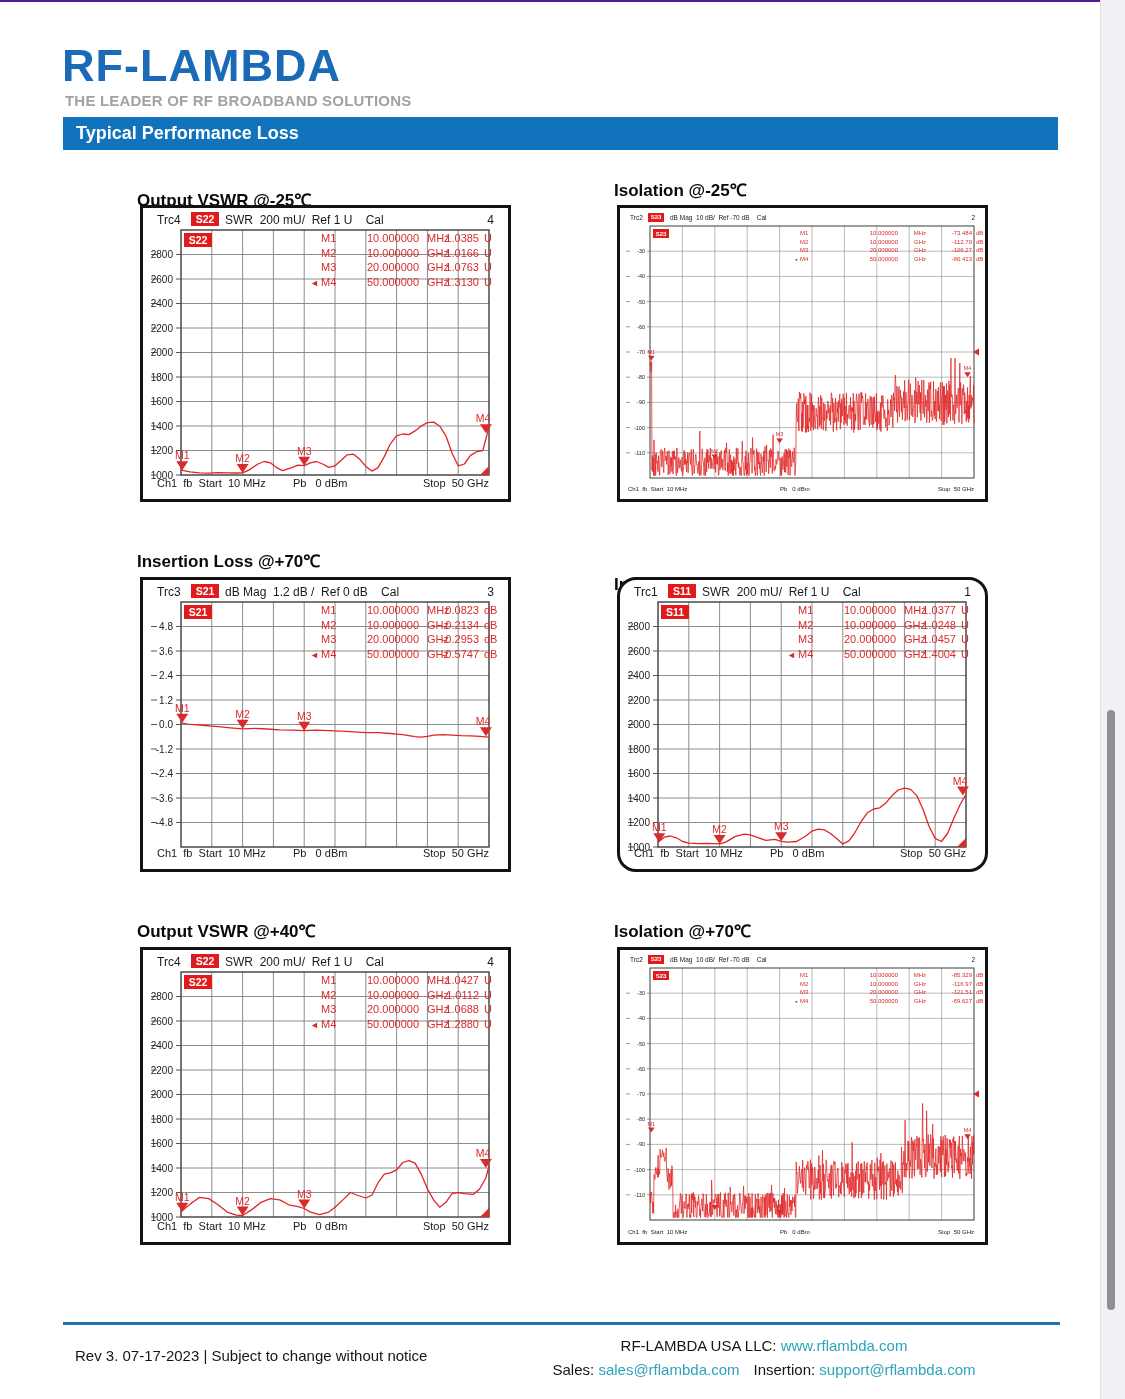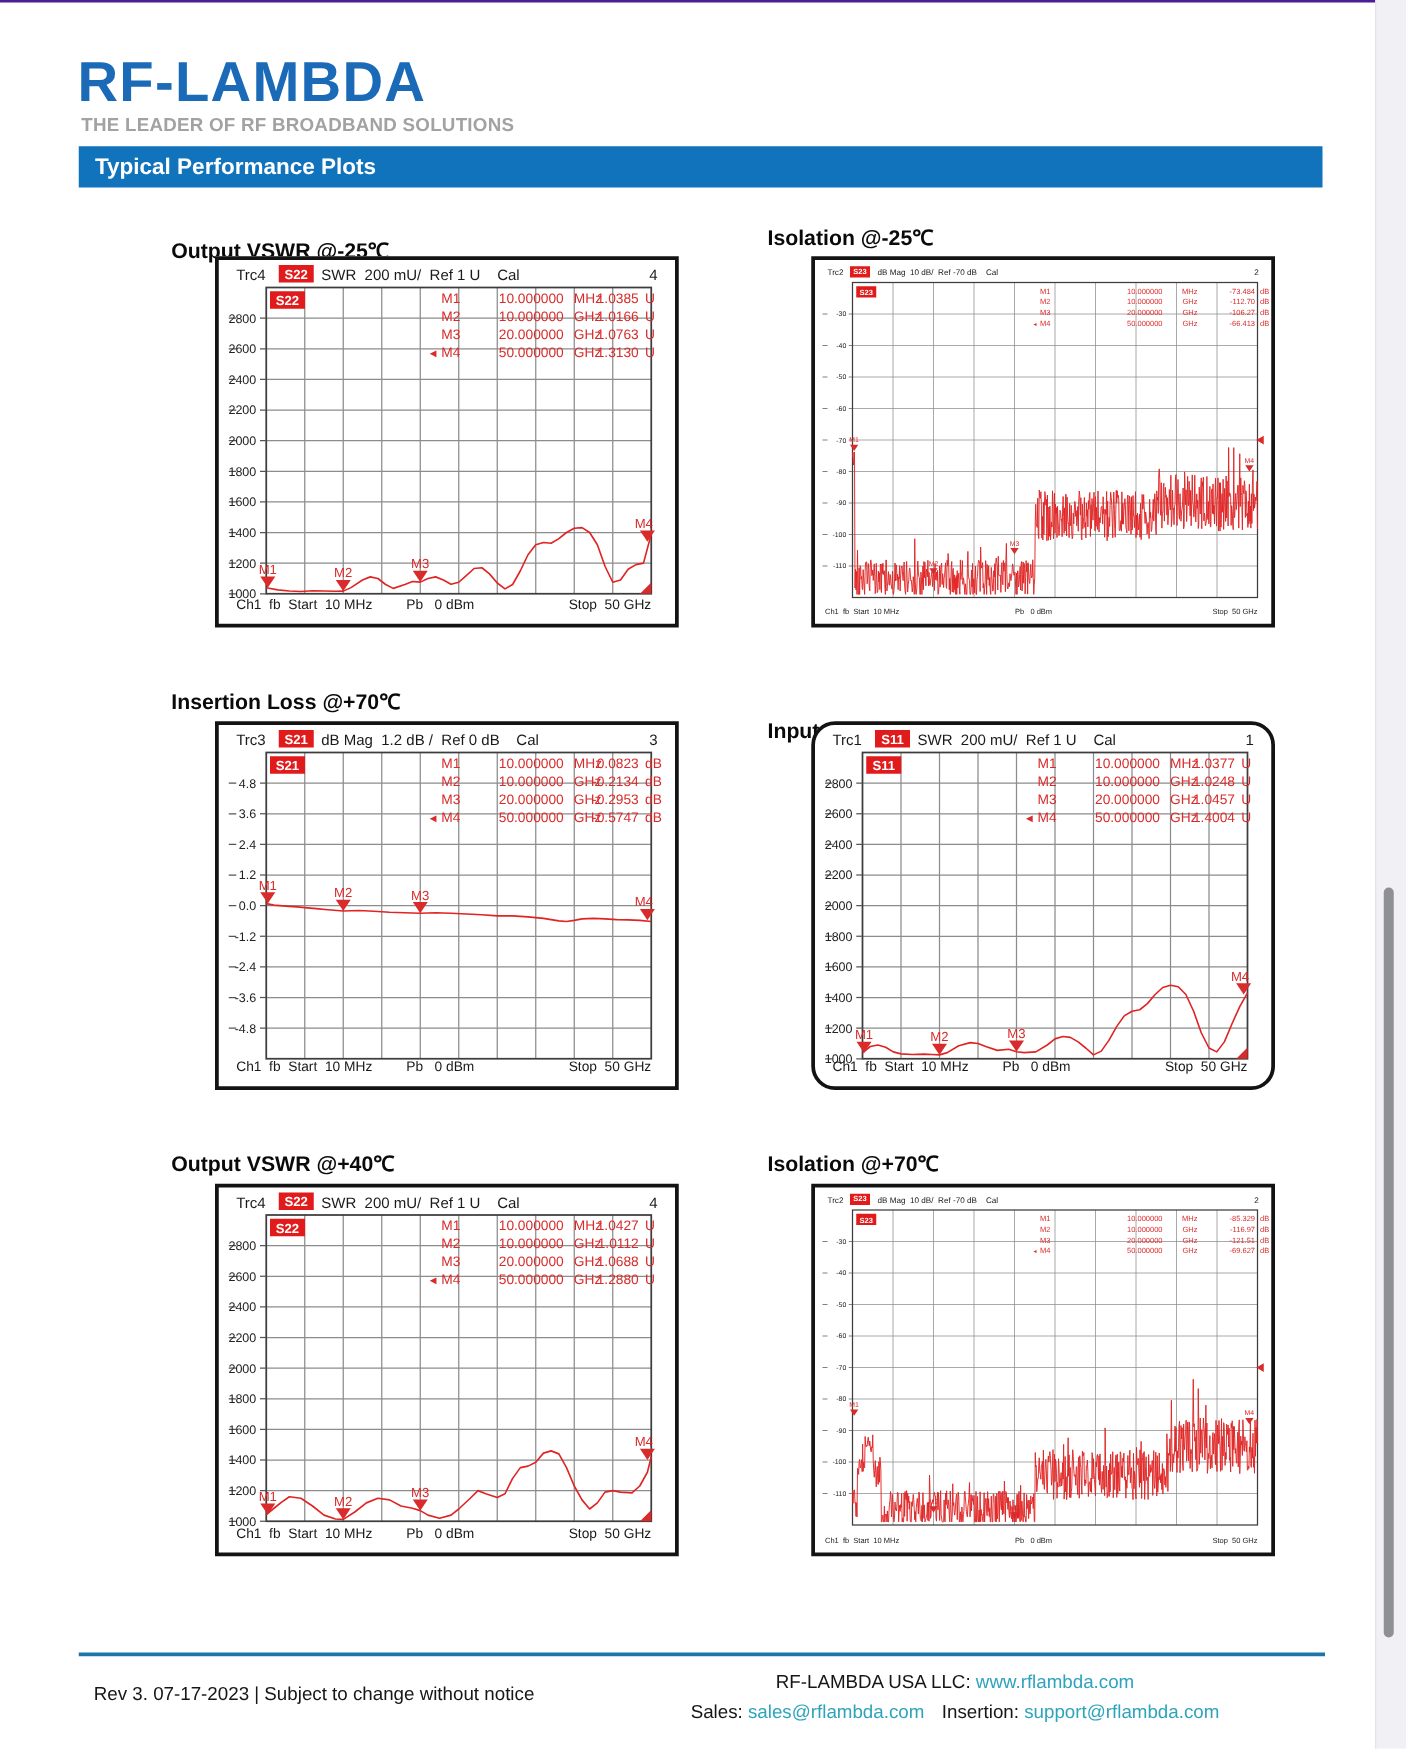--- a/index.html
+++ b/index.html
@@ -10,36 +10,36 @@
   body{width:1125px;height:1399px;background:#fff;font-family:"Liberation Sans",sans-serif;overflow:hidden;}
   .viewer{position:relative;width:1125px;height:1399px;}
   .page{position:absolute;left:0;top:0;width:1100px;height:1399px;background:#fff;border-top:2px solid #4c1d95;}
   .strip{position:absolute;left:1100px;top:0;width:25px;height:1399px;background:#f1f1f5;border-left:1px solid #e2e2e8;box-sizing:border-box;}
   .thumb{position:absolute;left:6px;top:710px;width:8px;height:600px;background:#8e9094;border-radius:4px;}
   .logo{position:absolute;left:62px;top:38px;font-size:45px;font-weight:bold;color:var(--logo-blue);letter-spacing:1px;}
   .tagline{position:absolute;left:65px;top:90px;font-size:15px;font-weight:bold;color:var(--tagline-gray);letter-spacing:.2px;}
   .model{position:absolute;left:600px;top:76px;width:455px;text-align:right;font-size:27px;font-weight:bold;color:#000;}
   .bar{position:absolute;left:63px;top:115px;width:995px;height:33px;background:var(--accent);color:#fff;font-size:18px;font-weight:bold;line-height:33px;padding-left:13px;box-sizing:border-box;}
   .chart-title{position:absolute;font-size:17px;font-weight:bold;color:#0a0a0a;}
-  .chart-box{position:absolute;border:3px solid #131313;background:#fff;margin-left:32px;}
+  .chart-box{position:absolute;border:3px solid #131313;background:#fff;}
   .fline{position:absolute;left:63px;top:1320px;width:997px;height:3px;background:#1d73ae;}
   .rev{position:absolute;left:75px;top:1345px;font-size:15px;color:#161616;}
   .contact{position:absolute;left:480px;top:1332px;width:568px;text-align:center;font-size:15px;color:#161616;line-height:24px;}
   .link{color:var(--link);cursor:pointer;}
   .gap{display:inline-block;width:14px;}
   svg text{font-family:"Liberation Sans",sans-serif;white-space:pre;}
 </style>
 </head>
 <body>
 
 <div class="viewer">
   <div class="page">
     <div class="logo">RF-LAMBDA</div>
     <div class="tagline">THE LEADER OF RF BROADBAND SOLUTIONS</div>
-    <div class="bar"><span>Typical Performance Plots</span></div>
+    <div class="bar"><span>Typical Performance Loss</span></div>
 
     <div id="charts">
         <div class="chart-title" style="left: 137px; top: 176px; margin-top: 10px;">Output VSWR @-25℃</div>
         <div class="chart-box" style="left: 140px; top: 203px; width: 365px; height: 291px;"><svg width="365" height="291">
             <text x="14" y="16" font-size="12" fill="#1a1a1a">Trc4</text>
             <rect x="48" y="4" width="28" height="14" fill="#e11b1b"></rect>
             <text x="62" y="15" font-size="10.5" fill="#fff" font-weight="bold" text-anchor="middle">S22</text>
             <text x="82" y="16" font-size="12" fill="#1a1a1a">SWR  200 mU/  Ref 1 U    Cal</text>
             <text x="351" y="16" font-size="12" fill="#1a1a1a" text-anchor="end">4</text>
             <line x1="68.8" y1="22" x2="68.8" y2="267" stroke="#8c8c8c" stroke-width="1"></line>

